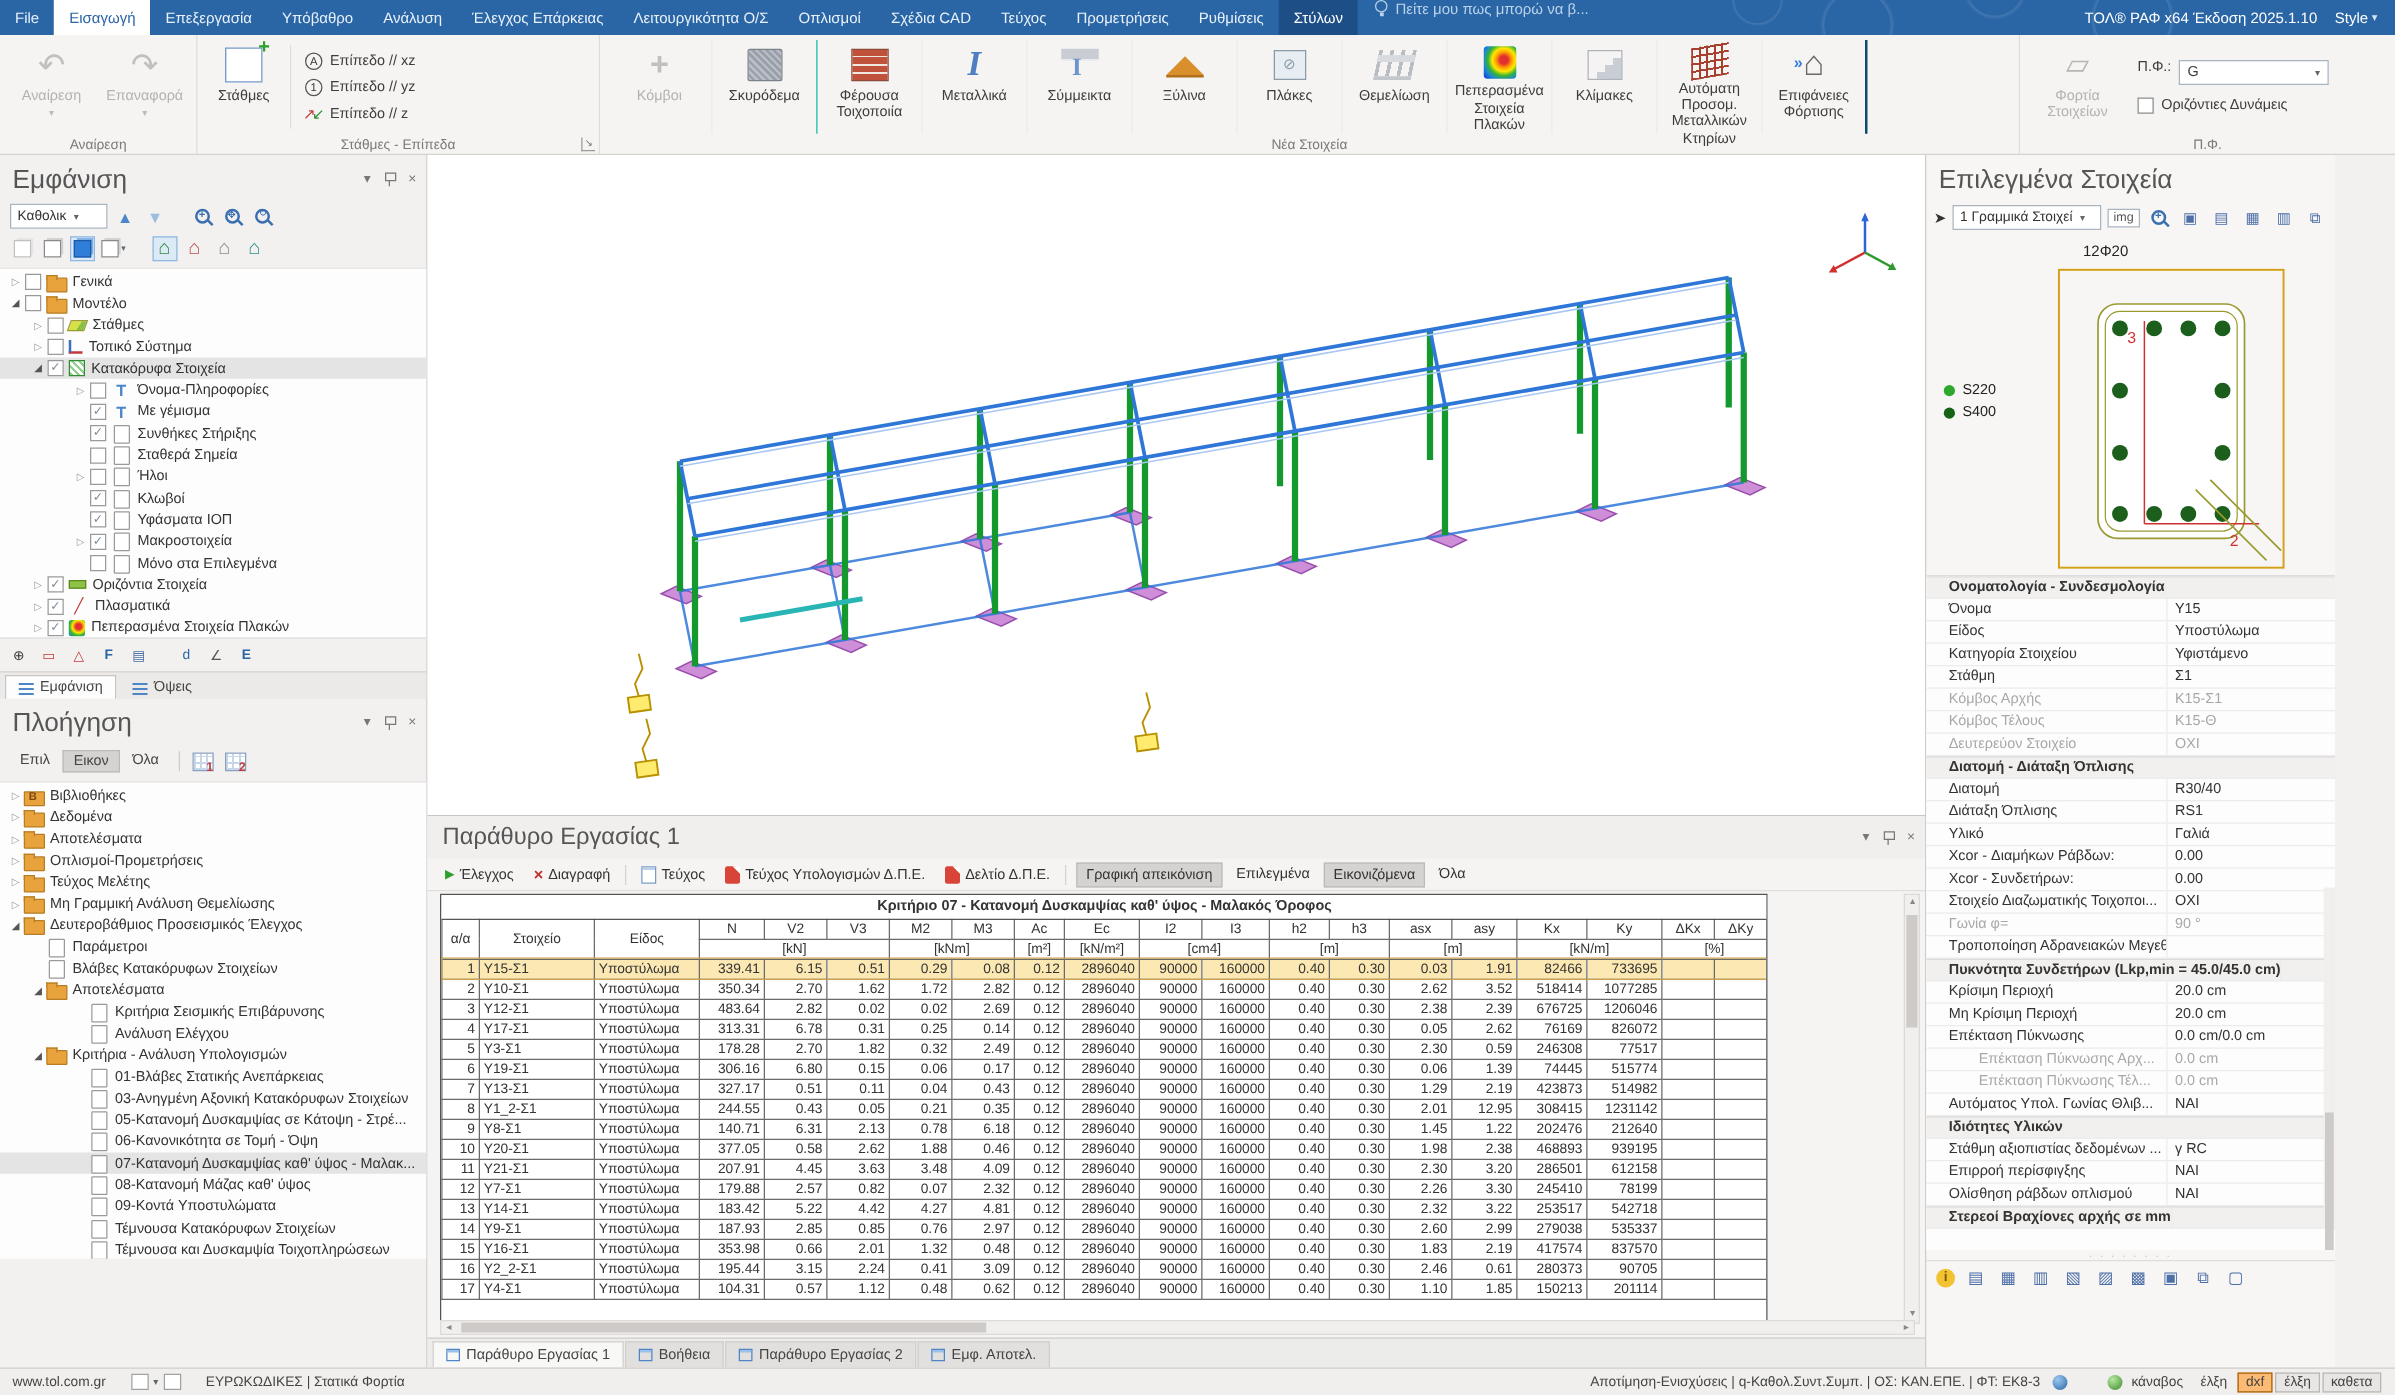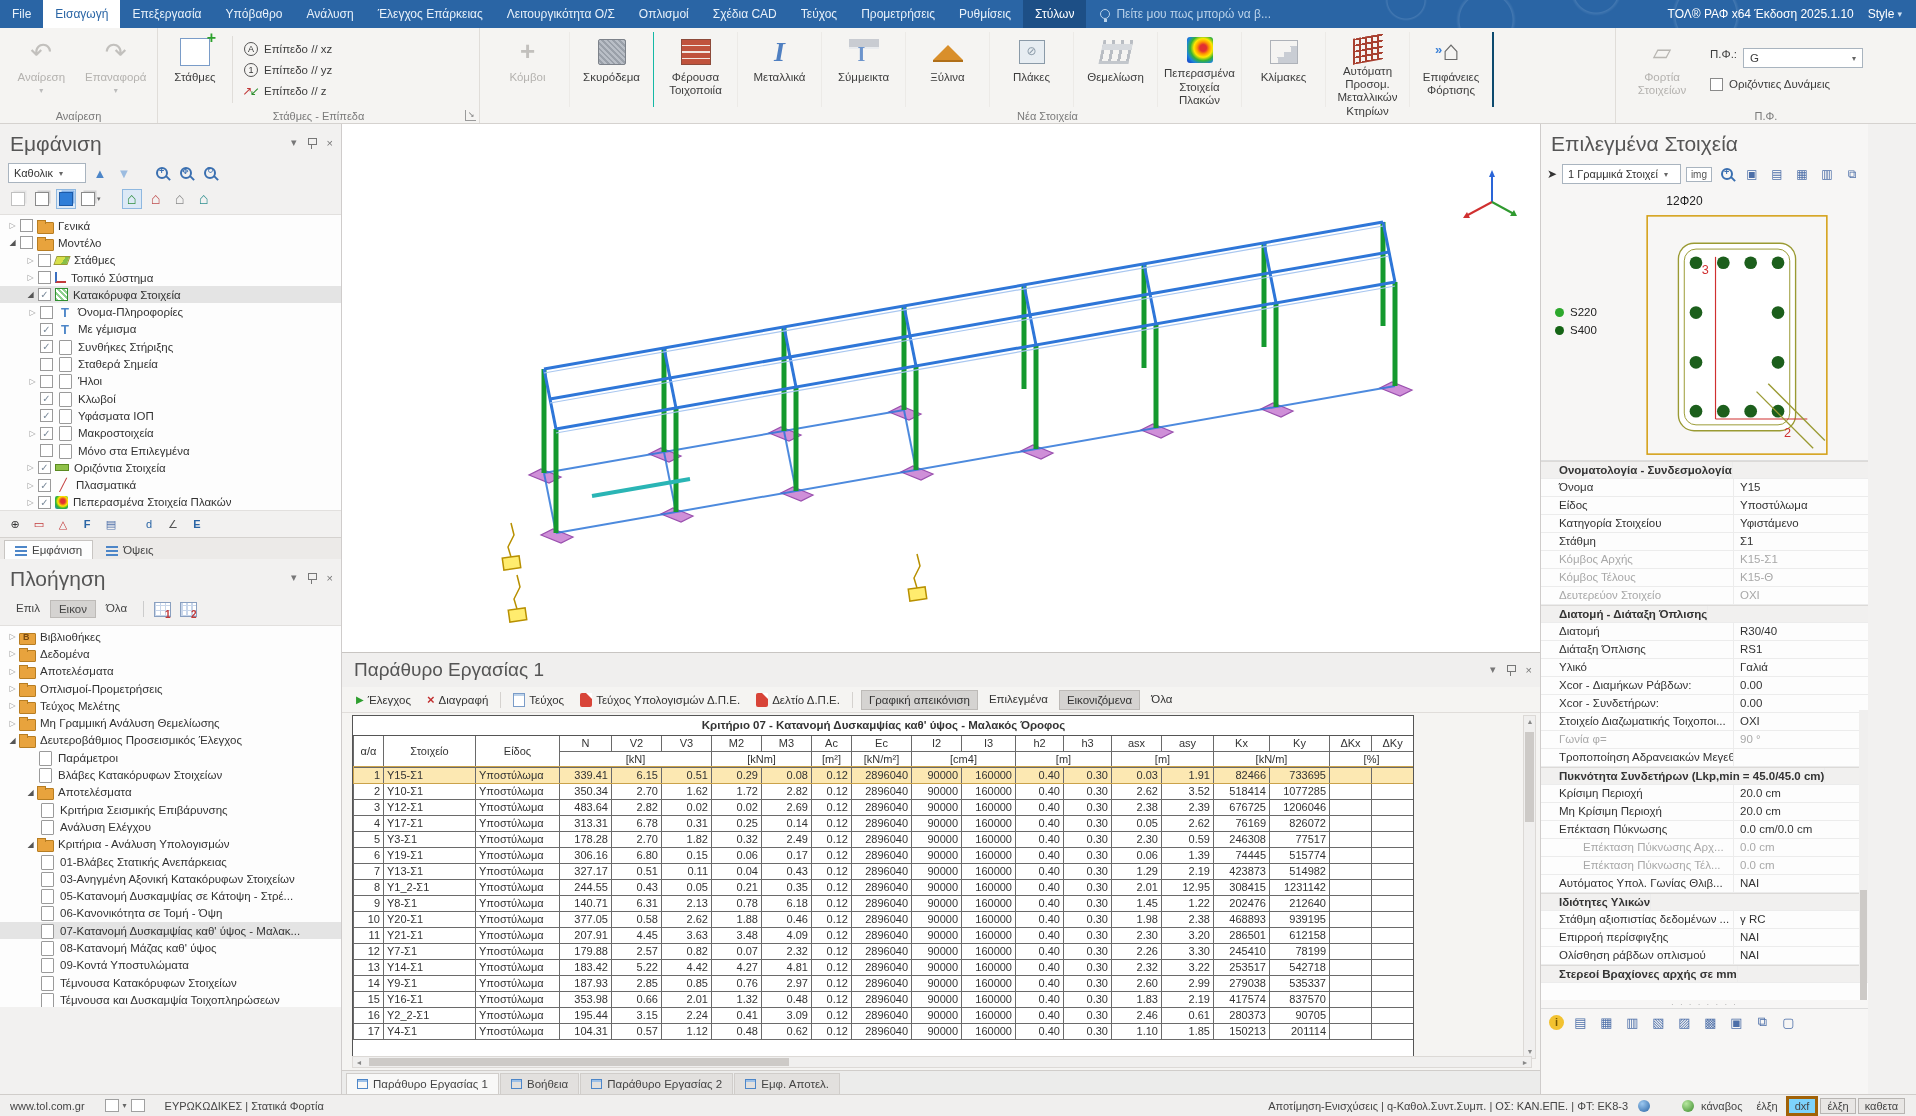--- a/index.html
+++ b/index.html
@@ -10,21 +10,21 @@
   
   .menubar{position:absolute;left:0;top:0;width:1916px;height:28px;background:#2a65a5;display:flex;align-items:stretch;overflow:hidden}
   .menubar .deco{position:absolute;right:120px;top:-40px;width:420px;height:90px;opacity:.14;
     background:radial-gradient(circle at 30px 40px,transparent 18px,#cfe2f5 19px,transparent 21px),
                radial-gradient(circle at 110px 60px,transparent 26px,#cfe2f5 27px,transparent 30px),
                radial-gradient(circle at 220px 30px,transparent 22px,#cfe2f5 23px,transparent 26px),
                radial-gradient(circle at 330px 55px,transparent 30px,#cfe2f5 31px,transparent 34px)}
   .mitem{padding:0 12px;line-height:28px;color:#e8f1fa;font-size:12px;cursor:default;white-space:nowrap}
   .mitem[data-state="selected"]{background:#ffffff;color:#2a65a5}
   .mitem[data-state="dark"]{background:#1d4f86;color:#fff}
-  .msearch{display:flex;align-items:center;gap:6px;color:#b9d2ea;padding:0 14px;min-width:230px}
+  .msearch{display:flex;align-items:flex-start;gap:6px;color:#b9d2ea;padding:0 14px;min-width:230px}
   .bulb{width:10px;height:10px;border:1.4px solid #b9d2ea;border-radius:50%;position:relative}
   .bulb::after{content:"";position:absolute;left:2.6px;top:9px;width:2.6px;height:3px;background:#b9d2ea}
   .mright{margin-left:auto;display:flex;align-items:center;gap:14px;color:#ffffff;padding-right:14px;white-space:nowrap;z-index:1}
   .mright .chev{font-size:9px;color:#cfe2f5}
 
   
   .ribbon{position:absolute;left:0;top:28px;width:1916px;height:96px;background:#f5f4f2;border-bottom:1px solid #d5d2cf;display:flex}
   .rgroup{position:relative;height:100%;padding:4px 6px 16px 6px;border-right:1px solid #e0ddd9;display:flex;gap:4px}
   .rgroup .glabel{position:absolute;left:0;right:0;bottom:1px;text-align:center;font-size:11px;color:#7a7a7a;white-space:nowrap}
   .launcher{position:absolute;right:3px;bottom:2px;width:11px;height:11px;border:1px solid #9a9a9a;border-top:none;border-right:none;font-size:8px;color:#777;line-height:9px;text-align:center}
@@ -106,21 +106,21 @@
   .mag.m-rot::before{content:"↻";position:absolute;left:1px;top:-3px;font-size:8px;color:#3a6fb0}
   .cube{width:14px;height:14px;border:1.4px solid #8a8a8a;background:#fff;box-shadow:2px -2px 0 -0.5px #d0d0d0;display:inline-block}
   .cube.c-solid{background:#2f7ed8;border-color:#1c5aa8;box-shadow:2px -2px 0 -0.5px #7fb0e8}
   .cube.c-light{border-color:#c0c0c0;box-shadow:2px -2px 0 -0.5px #e4e4e4}
   .bldg{font-size:16px;line-height:14px}
   .b-green{color:#2f8f3f}.b-red{color:#c05050}.b-gray{color:#8a8a8a}.b-teal{color:#2f8f8f}
 
   .tree{background:#fdfdfd;border-top:1px solid #e2e0de;margin-top:2px;padding-top:2px;overflow:hidden}
   .trow{display:flex;align-items:center;height:17.3px;font-size:11.5px;color:#333;white-space:nowrap;cursor:default}
   .trow[data-sel="true"]{background:#e4e4e4}
-  .trow[data-ind="0"]{padding-left:6px}.trow[data-ind="1"]{padding-left:24px}.trow[data-ind="2"]{padding-left:26px}
+  .trow[data-ind="0"]{padding-left:6px}.trow[data-ind="1"]{padding-left:24px}.trow[data-ind="2"]{padding-left:58px}
   .tarrow{width:13px;flex:none;font-size:8px;color:#9a9a9a;text-align:center}
   .tarrow[data-a="e"]{color:#555}
   .tarrow[data-a="c"]::before{content:"▷"} .tarrow[data-a="e"]::before{content:"◢"}
   .tchk{width:13px;height:13px;border:1px solid #9a9a9a;background:#fff;margin:0 4px 0 1px;flex:none;font-size:10px;line-height:11px;text-align:center;color:#7a8a9a}
   .tchk[data-ck="on"]::before{content:"✓"}
   .ticon{width:16px;height:14px;margin-right:5px;flex:none;position:relative;display:inline-flex;align-items:center;justify-content:center}
   [data-ticon="folder"]::before,[data-ticon="folder-b"]::before{content:"";position:absolute;left:0;top:3px;width:15px;height:10px;background:#e8a33d;border:1px solid #b77d22;border-radius:1px}
   [data-ticon="folder"]::after{content:"";position:absolute;left:0;top:1px;width:7px;height:3px;background:#e8a33d;border:1px solid #b77d22;border-bottom:none}
   [data-ticon="folder-b"]::after{content:"B";position:absolute;left:4px;top:2.5px;font-size:9px;font-weight:bold;color:#7a4a10;z-index:1}
   [data-ticon="page"]::before{content:"";position:absolute;left:2px;top:0;width:11px;height:13px;background:#fff;border:1px solid #9a9a9a;border-radius:1px}
@@ -213,21 +213,21 @@
   .infoico{width:15px;height:15px;border-radius:50%;background:#f2c230;color:#7a5a00;font-weight:bold;font-size:11px;text-align:center;line-height:15px}
 
   
   .statusbar{position:absolute;left:0;bottom:0;width:1916px;height:22px;background:#f0efee;border-top:1px solid #d0cdca;display:flex;align-items:center;font-size:11px;color:#444}
   .statusbar .sseg{padding:0 10px;white-space:nowrap}
   .sico2{width:14px;height:13px;border:1px solid #a0a0a0;background:#fff;display:inline-block;vertical-align:middle}
   .globeico{width:12px;height:12px;border-radius:50%;background:radial-gradient(circle at 35% 30%,#9cc8f0,#2a65a5)}
   .greenico{width:12px;height:12px;border-radius:50%;background:radial-gradient(circle at 35% 30%,#b8e8a0,#3a8a2a)}
   .stoggle{padding:1px 6px;margin:2px 1px;white-space:nowrap}
   .stoggle[data-boxed="true"]{border:1px solid #b8b5b2;background:#e8e6e4}
-  .stoggle[data-active="true"]{border:3px solid #a16207;background:#7dd3fc}
+  .stoggle[data-active="true"]{border:1px solid #a16207;background:#fdba74}
 </style>
 </head>
 <body>
 
 <div id="app">
 
   <div class="menubar">
     <div class="deco"></div>
     <div style="display:flex">
 

